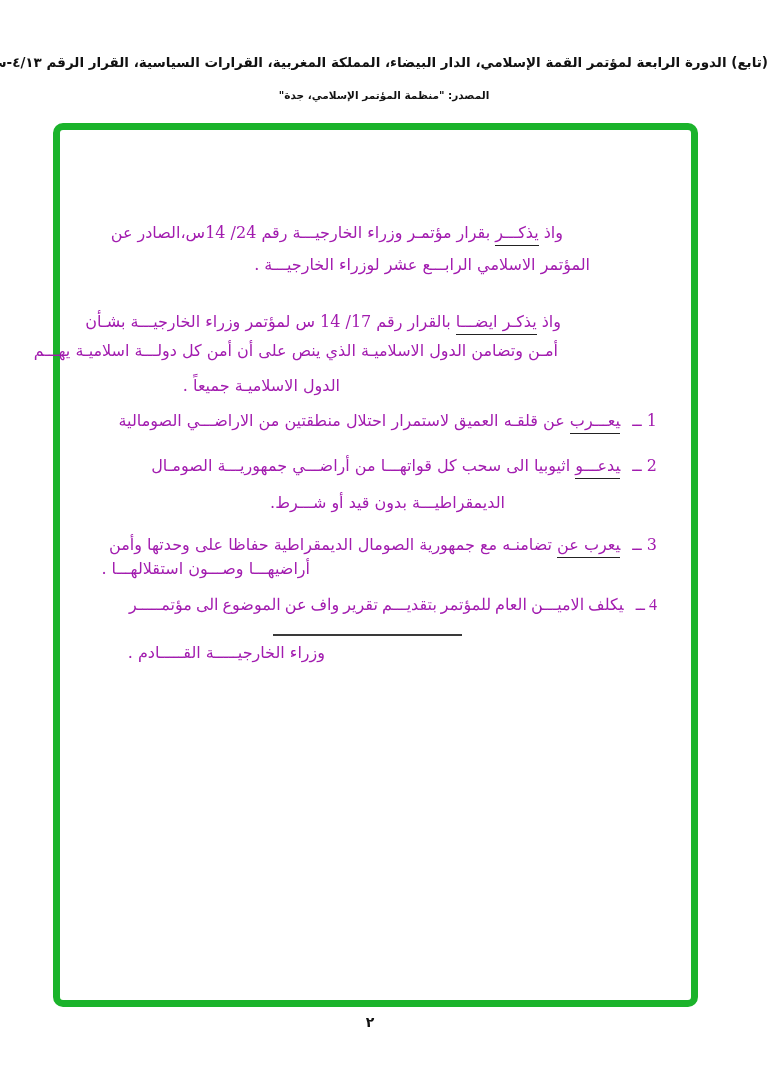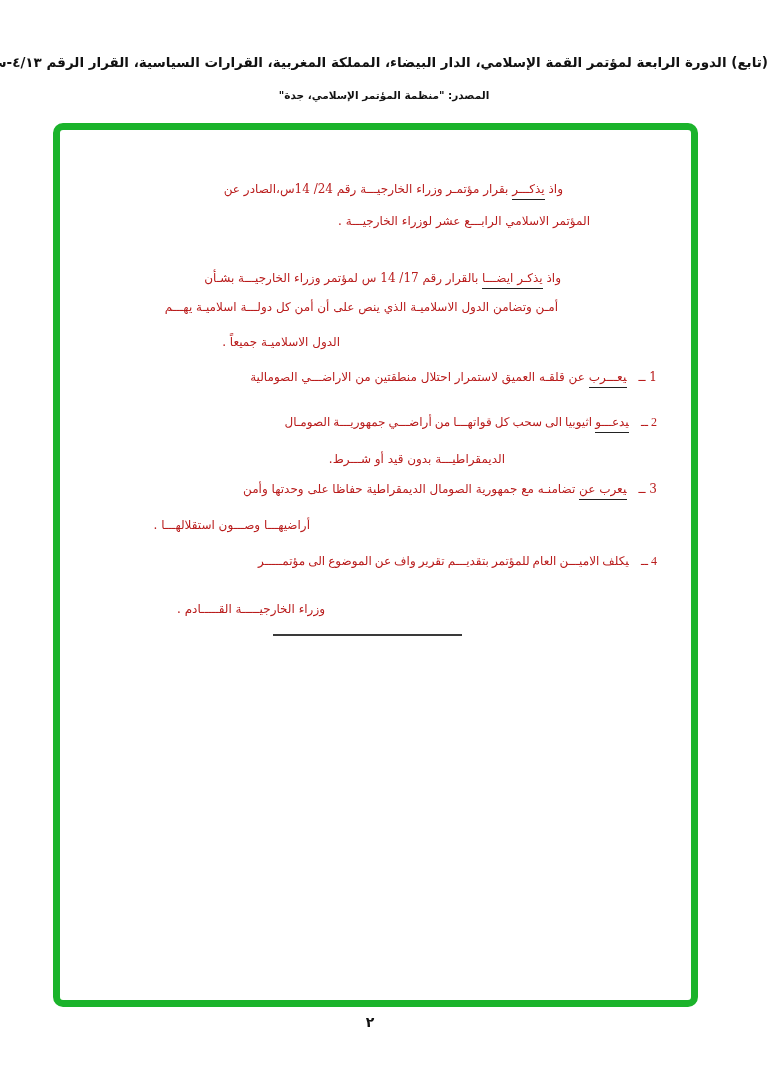--- a/index.html
+++ b/index.html
@@ -17,21 +17,21 @@
   .hdr2{top:89px;font-size:10.5px;}
   
   .frame{
     position:absolute;left:53px;top:123px;width:645px;height:884px;
     box-sizing:border-box;border:7px solid #1bb32b;border-radius:10px;
     background:transparent;
   }
   
   .doc-line{
     position:absolute;direction:rtl;white-space:nowrap;
-    font-size:12px;line-height:26px;color:#b91c1c;letter-spacing:0.2px;
+    font-size:16px;line-height:26px;color:#a21caf;letter-spacing:0.2px;margin-top:44px;
   }
   .u{border-bottom:1.2px solid #222;padding-bottom:3px;}
   .num{margin-left:12px;}
   .rule{position:absolute;left:273px;top:634px;width:189px;height:2px;background:#3a3a3a;}
   .pagenum{
     position:absolute;left:340px;top:1014px;width:60px;text-align:center;
     font-size:14px;font-weight:bold;color:#111;
   }
 </style>
 </head>
@@ -44,24 +44,24 @@
 
 <div class="doc-line" style="top:176px;right:205px;"><span>واذ </span><span class="u">يذكـــر</span><span> بقرار مؤتمـر وزراء الخارجيـــة رقم 24/ 14س،الصادر عن</span></div>
 <div class="doc-line" style="top:208px;right:178px;">المؤتمر الاسلامي الرابـــع عشر لوزراء الخارجيـــة .</div>
 
 <div class="doc-line" style="top:265px;right:207px;"><span>واذ </span><span class="u">يذكـر ايضـــا</span><span> بالقرار رقم 17/ 14 س لمؤتمر وزراء الخارجيـــة بشـأن</span></div>
 <div class="doc-line" style="top:294px;right:210px;">أمـن وتضامن الدول الاسلاميـة الذي ينص على أن أمن كل دولـــة اسلاميـة يهـــم</div>
 <div class="doc-line" style="top:329px;right:428px;text-align:center;">الدول الاسلاميـة جميعاً .</div>
 
 <div class="doc-line" style="top:364px;right:111px;"><span class="num">1 ــ</span><span class="u">يعـــرب</span><span> عن قلقـه العميق لاستمرار احتلال منطقتين من الاراضـــي الصومالية</span></div>
 
-<div class="doc-line" style="top:409px;right:111px;font-family:Liberation Serif, serif;"><span class="num">2 ــ</span><span class="u">يدعـــو</span><span> اثيوبيا الى سحب كل قواتهـــا من أراضـــي جمهوريـــة الصومـال</span></div>
+<div class="doc-line" style="top:409px;right:111px;"><span class="num">2 ــ</span><span class="u">يدعـــو</span><span> اثيوبيا الى سحب كل قواتهـــا من أراضـــي جمهوريـــة الصومـال</span></div>
 <div class="doc-line" style="top:446px;right:263px;">الديمقراطيـــة بدون قيد أو شـــرط.</div>
 
-<div class="doc-line" style="top:476px;right:111px;"><span class="num">3 ــ</span><span class="u">يعرب عن</span><span> تضامنـه مع جمهورية الصومال الديمقراطية حفاظا على وحدتها وأمن</span></div>
+<div class="doc-line" style="top:488px;right:111px;"><span class="num">3 ــ</span><span class="u">يعرب عن</span><span> تضامنـه مع جمهورية الصومال الديمقراطية حفاظا على وحدتها وأمن</span></div>
 <div class="doc-line" style="top:512px;right:458px;">أراضيهـــا وصـــون استقلالهـــا .</div>
 
 <div class="doc-line" style="top:548px;right:111px;font-family:Liberation Serif, serif;"><span class="num">4 ــ</span><span>يكلف الاميـــن العام للمؤتمر بتقديـــم تقرير واف عن الموضوع الى مؤتمـــــر</span></div>
 <div class="doc-line" style="top:596px;right:443px;">وزراء الخارجيـــــة القـــــادم .</div>
 
 <div class="rule"></div>
 
 <div class="pagenum">٢</div>
 
 </body></html>

